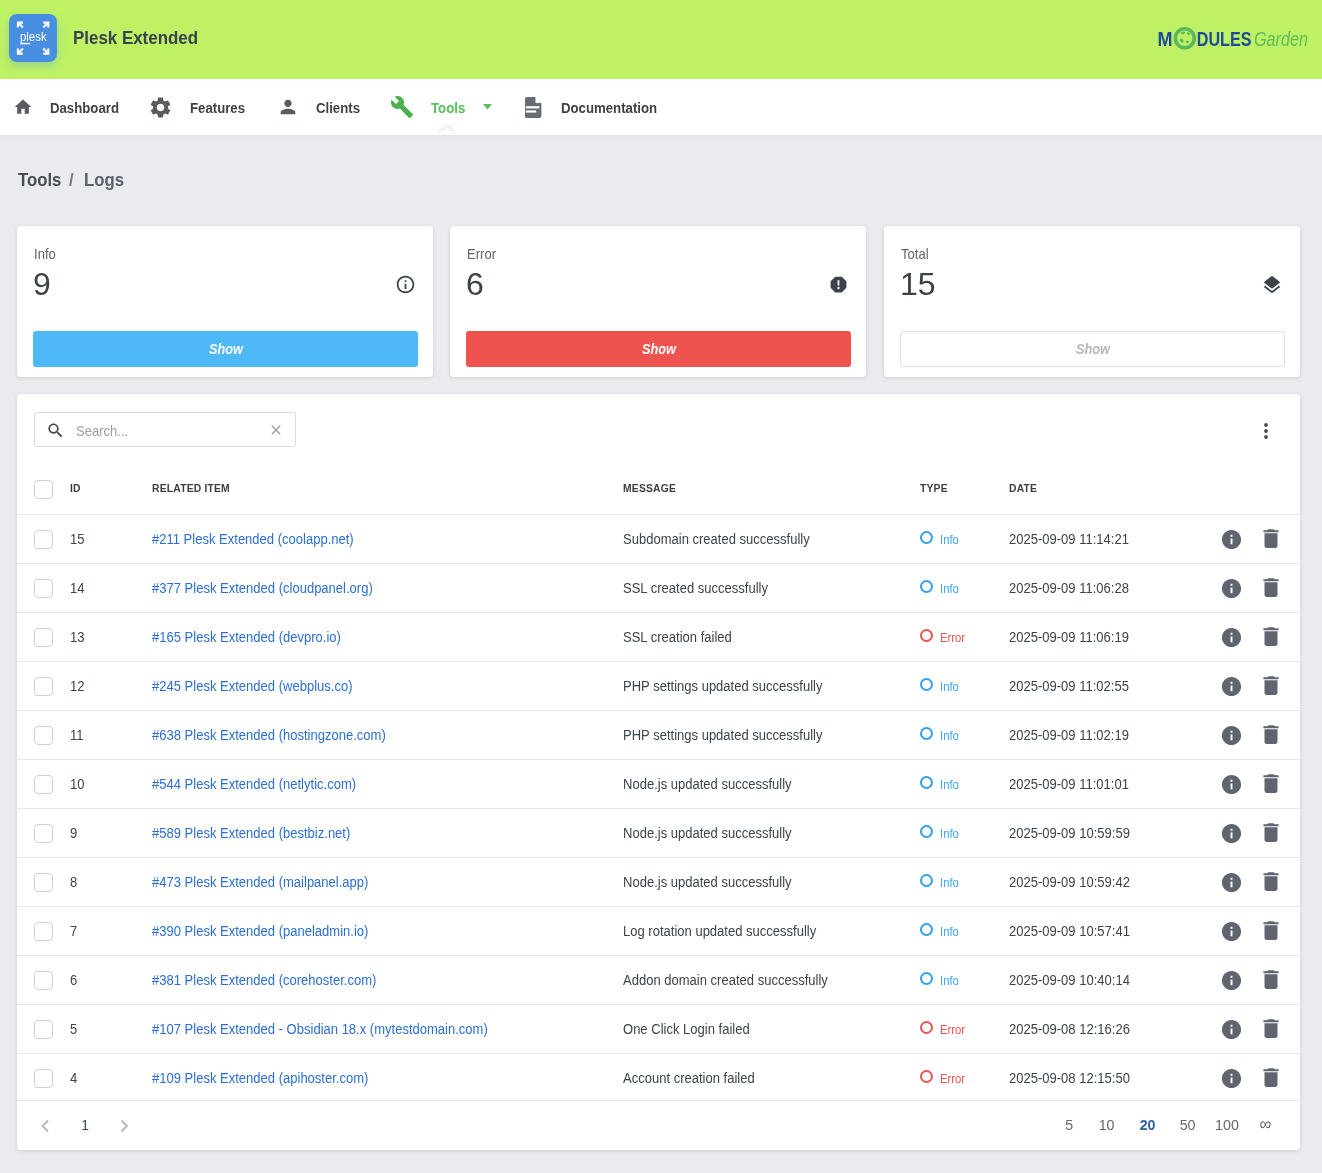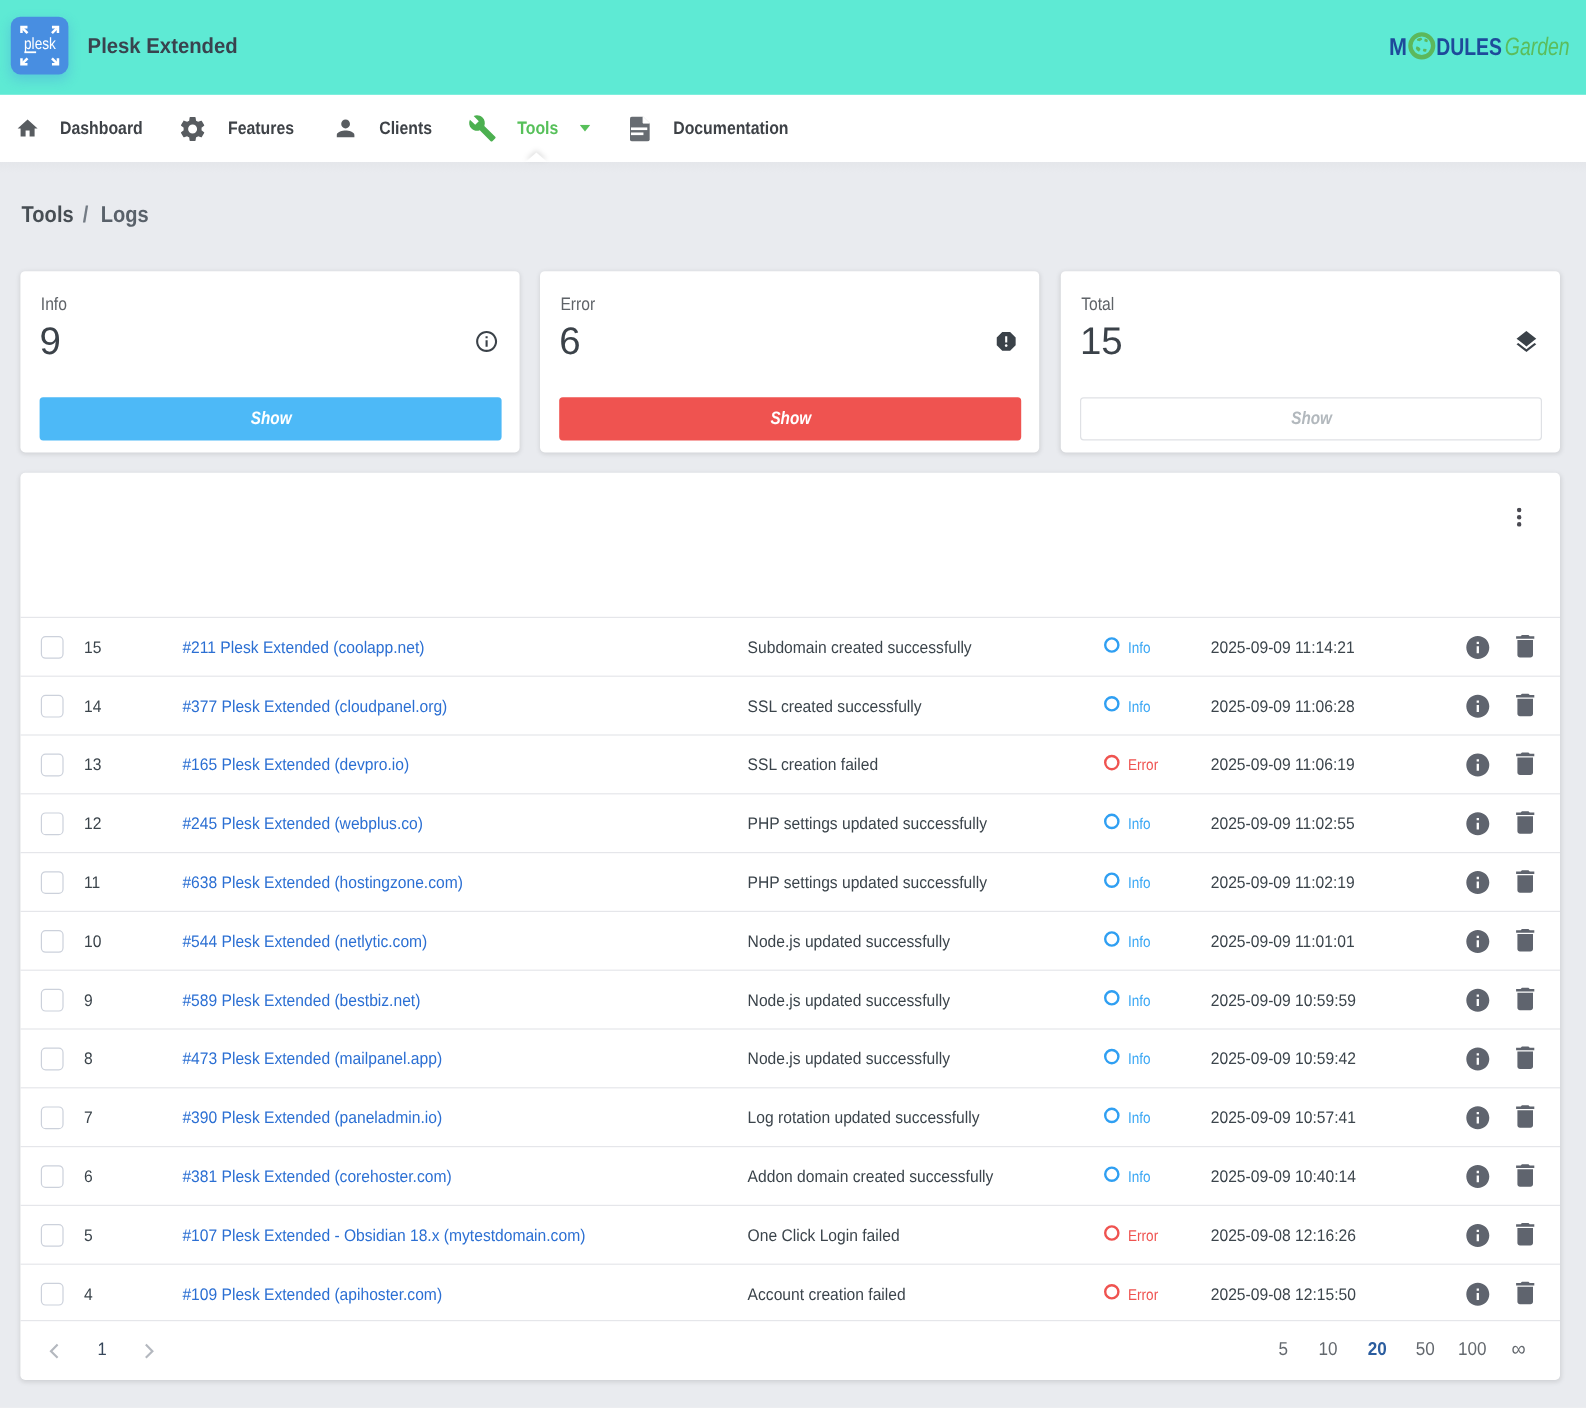--- a/index.html
+++ b/index.html
@@ -1,18 +1,18 @@
 <!DOCTYPE html>
 <html><head>
 <meta charset="utf-8">
 <style>
 * { margin:0; padding:0; box-sizing:border-box; }
 html,body { width:1322px; height:1173px; font-family:"Liberation Sans", sans-serif; background:#e9ebef; overflow:hidden; position:relative; }
 .sx { display:inline-block; transform:scaleX(.88); transform-origin:0 50%; white-space:nowrap; }
-.hdr { position:absolute; left:0; top:0; width:1322px; height:90px; background:#5eead4; border-bottom:1px solid #c2410c; }
+.hdr { position:absolute; left:0; top:0; width:1322px; height:90px; background:#bef264; border-bottom:1px solid #c2410c; }
 .plesk-ico { position:absolute; left:9px; top:14px; width:48px; height:48px; border-radius:8px; background:#488ee1; box-shadow:0 4px 10px rgba(72,142,225,.33); }
 .hdr-title { position:absolute; left:73px; top:28px; font-size:18px; font-weight:bold; color:#39434e; transform:scaleX(.94); transform-origin:0 0; white-space:nowrap; }
 .mg { position:absolute; left:1150px; top:20px; }
 
 .nav { position:absolute; left:0; top:79px; width:1322px; height:56px; background:#fff; }
 .nav-item { position:absolute; top:0; height:56px; display:flex; align-items:center; }
 .nav-item .lbl { font-size:15px; font-weight:bold; color:#3e4247; display:inline-block; transform:scaleX(.88); transform-origin:0 50%; white-space:nowrap; }
 .nav-item.green .lbl { color:#57c05a; }
 .notch { position:absolute; left:438px; top:127px; width:0; height:0; border-left:9.5px solid transparent; border-right:9.5px solid transparent; border-bottom:8.5px solid #fff; filter:drop-shadow(0 -1.5px 2px rgba(0,0,0,.13)); z-index:5; }
 
@@ -161,25 +161,42 @@
 <div class="card" style="left:884px">
   <div class="clbl">Total</div>
   <div class="cnum">15</div>
   <svg class="cico" width="22" height="22" viewBox="0 0 24 24" fill="#3b4249">
       <path d="M11.99 18.54l-7.37-5.73L3 14.07l9 7 9-7-1.63-1.27-7.38 5.74zM12 16l7.36-5.73L21 9l-9-7-9 7 1.63 1.27L12 16z"></path>
     </svg>
   <div class="btn dis"><span class="sx">Show</span></div>
 </div>
 
 <div class="tcard">
+  <div class="search">
+    <svg style="position:absolute;left:11px;top:8px" width="19" height="19" viewBox="0 0 24 24" fill="#42464b">
+        <path d="M15.5 14h-.79l-.28-.27C15.41 12.59 16 11.11 16 9.5 16 5.91 13.09 3 9.5 3S3 5.91 3 9.5 5.91 16 9.5 16c1.61 0 3.09-.59 4.23-1.57l.27.28v.79l5 4.99L20.49 19l-4.99-5zm-6 0C7.01 14 5 11.99 5 9.5S7.01 5 9.5 5 14 7.01 14 9.5 11.99 14 9.5 14z"></path>
+      </svg>
+    <span class="ph">Search...</span>
+    <svg style="position:absolute;left:233px;top:9px" width="16" height="16" viewBox="0 0 24 24" fill="#9aa0a6">
+        <path d="M19 6.41L17.59 5 12 10.59 6.41 5 5 6.41 10.59 12 5 17.59 6.41 19 12 13.41 17.59 19 19 17.59 13.41 12z"></path>
+      </svg>
+  </div>
   <svg class="dots" width="4" height="16" viewBox="0 0 4 16" fill="#4a4a52">
       <circle cx="2" cy="2" r="1.9"></circle>
       <circle cx="2" cy="8" r="1.9"></circle>
       <circle cx="2" cy="14" r="1.9"></circle>
     </svg>
+  <div class="thead">
+    <div class="cbx" style="top:20px"></div>
+    <span class="th" style="left:53px">ID</span>
+    <span class="th" style="left:135px">RELATED ITEM</span>
+    <span class="th" style="left:606px">MESSAGE</span>
+    <span class="th" style="left:903px">TYPE</span>
+    <span class="th" style="left:992px">DATE</span>
+  </div>
   <div id="rows">
       <div class="row" style="top:120px">
     <div class="cbx"></div>
     <span class="cell" style="left:53px">15</span>
     <span class="cell link" style="left:135px">#211 Plesk Extended (coolapp.net)</span>
     <span class="cell" style="left:606px">Subdomain created successfully</span>
     <span class="ring" style="left:903px"></span>
     <span class="badge info" style="left:923px;top:17px">Info</span>
     <span class="cell" style="left:992px">2025-09-09 11:14:21</span>
     <svg class="rico" style="left:1203px;top:12.5px" width="23" height="23" viewBox="0 0 24 24" fill="#5f646e">

